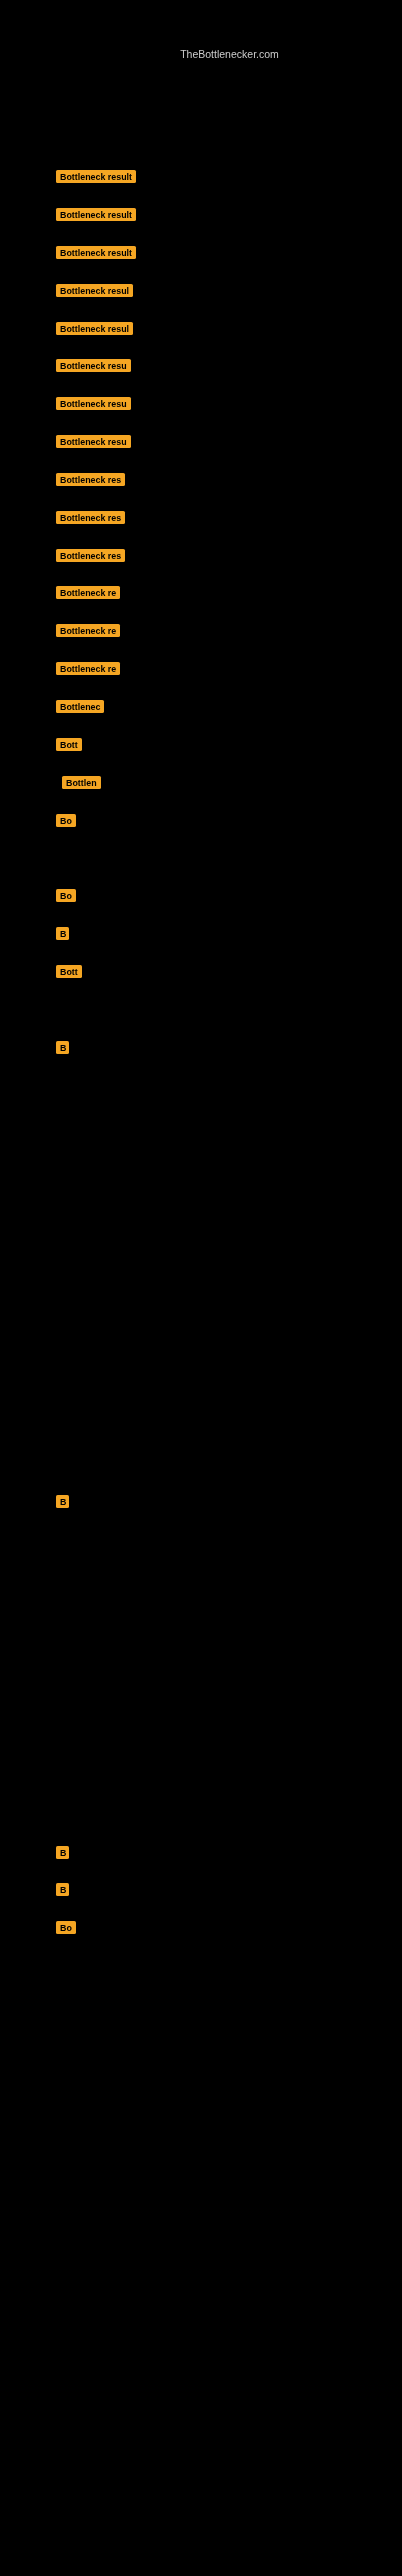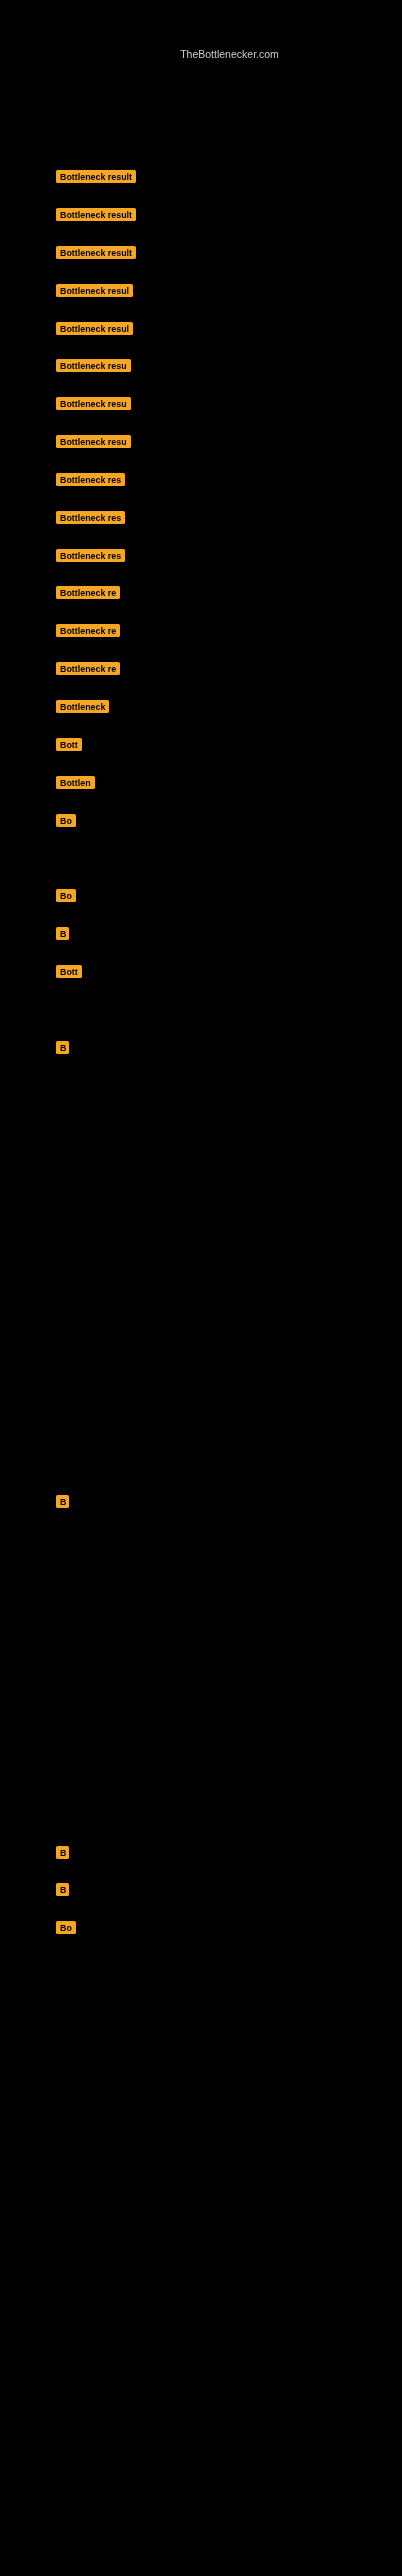--- a/index.html
+++ b/index.html
@@ -86,26 +86,26 @@
 <div class="row" style="top: 530px; left: 0px;">
     <span class="bottleneck-badge" style="max-width: 74px;">Bottleneck re</span>
   </div>
 <div class="row" style="top: 568px; left: 0px;">
     <span class="bottleneck-badge" style="max-width: 74px;">Bottleneck re</span>
   </div>
 <div class="row" style="top: 606px; left: 0px;">
     <span class="bottleneck-badge" style="max-width: 74px;">Bottleneck re</span>
   </div>
 <div class="row" style="top: 644px; left: 0px;">
-    <span class="bottleneck-badge" style="max-width: 58px;">Bottleneck</span>
+    <span class="bottleneck-badge" style="max-width: 58px;">Bottlenec</span>
   </div>
 <div class="row" style="top: 682px; left: 0px;">
     <span class="bottleneck-badge" style="max-width: 31px;">Bott</span>
   </div>
-<div class="row" style="top: 720px; left: 0px; border-radius: 6px;">
+<div class="row" style="top: 720px; left: 6px; border-radius: 6px;">
     <span class="bottleneck-badge" style="max-width: 47px;">Bottlen</span>
   </div>
 <div class="row" style="top: 758px; left: 0px;">
     <span class="bottleneck-badge" style="max-width: 21px;">Bo</span>
   </div>
 <div class="row" style="top: 833px; left: 0px;">
     <span class="bottleneck-badge" style="max-width: 21px;">Bo</span>
   </div>
 <div class="row" style="top: 871px; left: 0px;">
     <span class="bottleneck-badge" style="max-width: 13px;">B</span>

